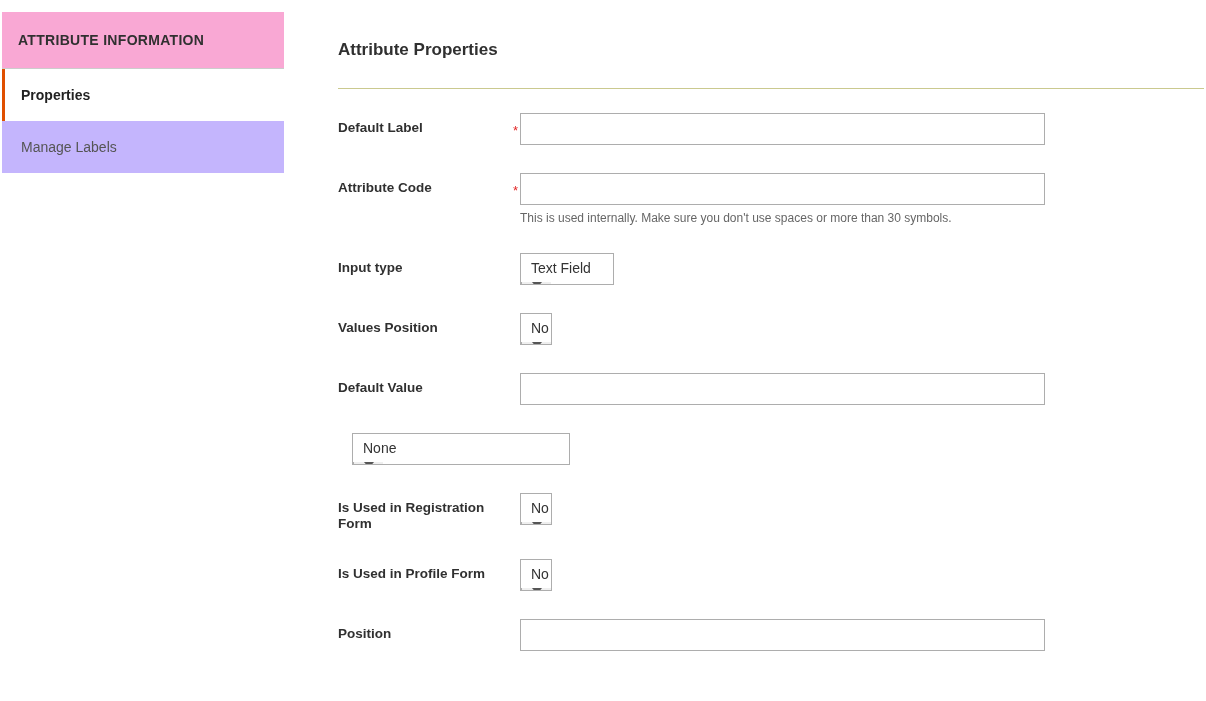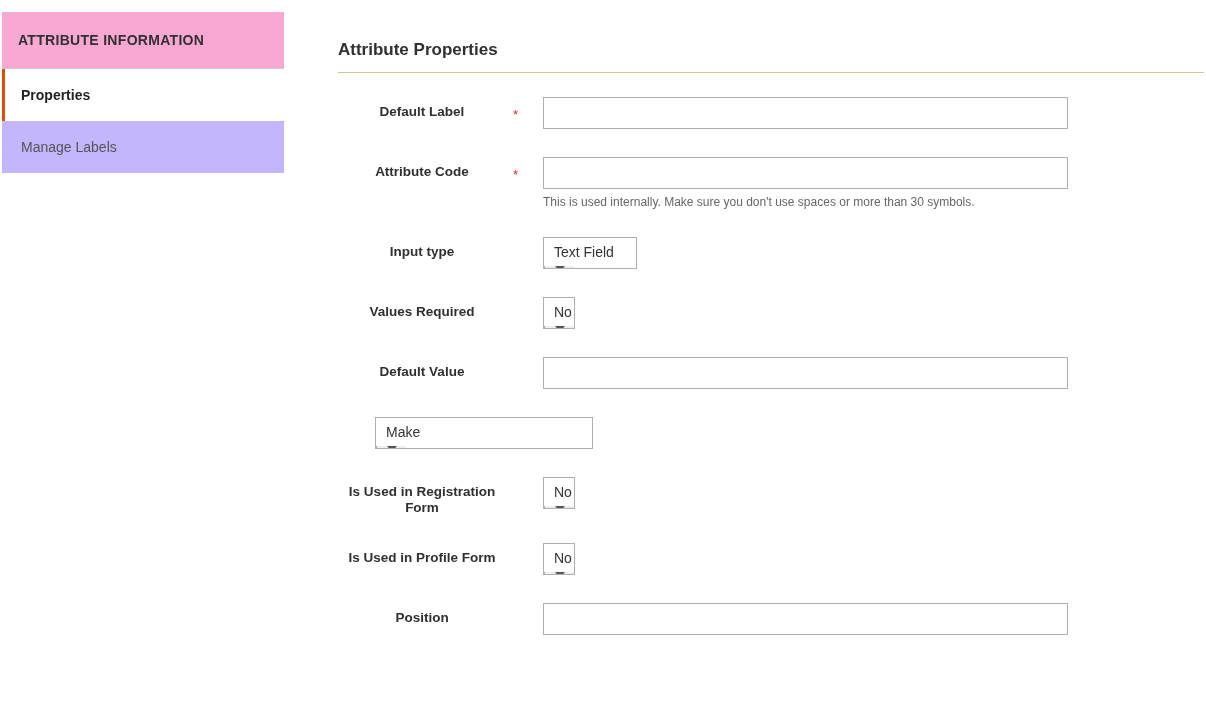--- a/index.html
+++ b/index.html
@@ -46,51 +46,51 @@
     color: #555;
   }
   .main {
     flex: 1;
     padding: 0 0 0 54px;
   }
   .section-title {
     font-size: 17px;
     font-weight: 600;
     color: #303030;
-    padding: 28px 0 12px 0;
+    padding: 28px 0 28px 0;
     border-bottom: 1px solid #cac98f;
     margin: 0 0 24px 0;
   }
   .form-row {
     display: flex;
     align-items: flex-start;
     margin-bottom: 28px;
   }
   .form-label-wrap {
     width: 168px;
     flex-shrink: 0;
-    text-align: center;
+    text-align: left;
     padding-top: 6px;
     position: relative;
   }
   .form-label {
     font-weight: 600;
     font-size: 13.5px;
     color: #303030;
     display: inline;
   }
   .required-mark {
     color: #e22626;
     font-size: 13px;
     position: absolute;
     right: -12px;
     top: 10px;
   }
   .form-control-wrap {
-    margin-left: 37px;
+    margin-left: 14px;
     flex: 1;
     max-width: 660px;
   }
   .text-input {
     width: 525px;
     height: 32px;
     border: 1px solid #adadad;
     padding: 4px 8px;
     font-size: 14px;
     font-family: inherit;
@@ -181,21 +181,21 @@
             <svg width="10" height="6" viewBox="0 0 10 6">
                 <path d="M0 0 L5 6 L10 0 Z" fill="#555"></path>
               </svg>
           </div>
         </div>
       </div>
     </div>
 
     <div class="form-row">
       <div class="form-label-wrap">
-        <span class="form-label">Values Required</span>
+        <span class="form-label">Values Position</span>
       </div>
       <div class="form-control-wrap">
         <div class="select-wrap w-yesno">
           <div class="select-value">No</div>
           <div class="select-btn">
             <svg width="10" height="6" viewBox="0 0 10 6">
                 <path d="M0 0 L5 6 L10 0 Z" fill="#555"></path>
               </svg>
           </div>
         </div>
@@ -207,21 +207,21 @@
         <span class="form-label">Default Value</span>
       </div>
       <div class="form-control-wrap">
         <input type="text" class="text-input" value="" style="">
       </div>
     </div>
 
     <div class="form-row">
       <div class="form-control-wrap">
         <div class="select-wrap w-validation">
-          <div class="select-value">Make</div>
+          <div class="select-value">None</div>
           <div class="select-btn">
             <svg width="10" height="6" viewBox="0 0 10 6">
                 <path d="M0 0 L5 6 L10 0 Z" fill="#555"></path>
               </svg>
           </div>
         </div>
       </div>
     </div>
 
     <div class="form-row">

